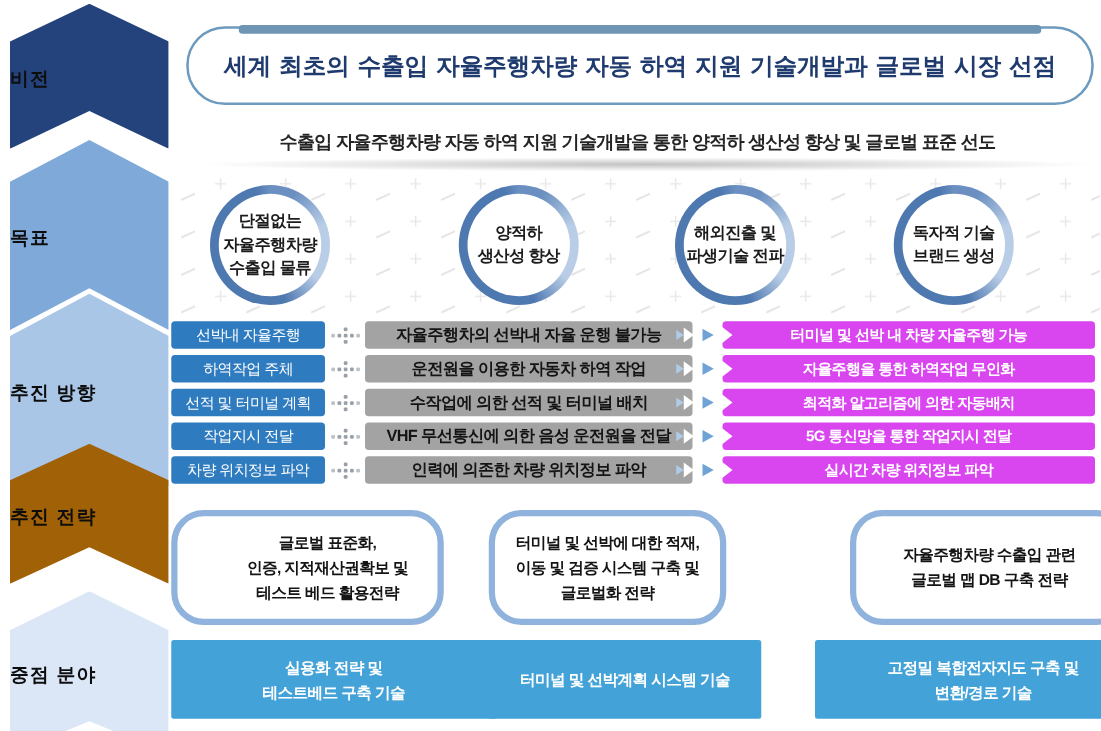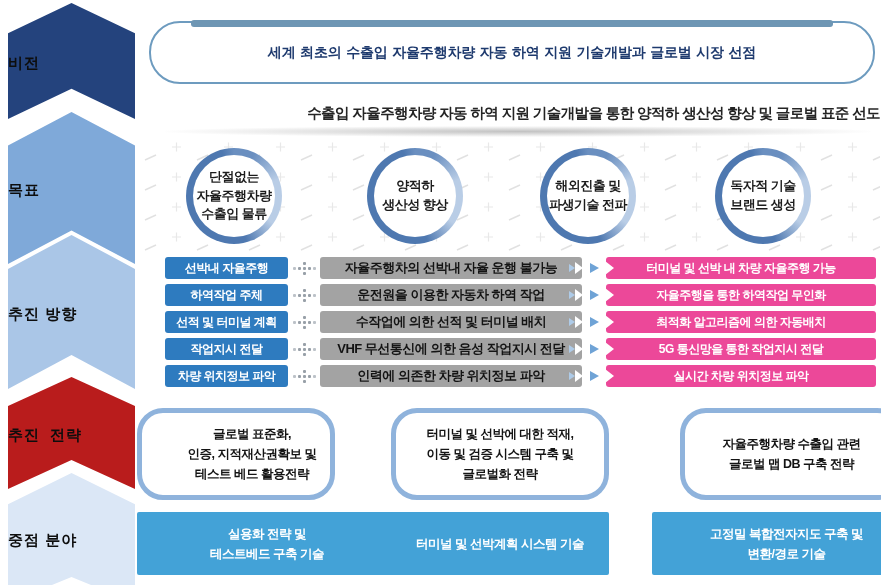--- a/index.html
+++ b/index.html
@@ -6,73 +6,73 @@
   .stage{position:relative;width:881px;height:585px;background:#fff;overflow:hidden;
          font-family:"Liberation Sans",sans-serif;color:#111;}
 
   
   .chev{position:absolute;left:8px;width:127px;display:flex;align-items:center;justify-content:flex-start;}
   .chev .lbl{font-weight:bold;font-size:15px;color:#0d0d0d;letter-spacing:1px;padding-top:4px;}
   .chev-shape{clip-path:polygon(50% 0%,100% 22%,100% 100%,50% 78%,0% 100%,0% 22%);}
   .chev1{top:3px;height:116px;background:#24437d;clip-path:polygon(50% 0%,100% 26%,100% 100%,50% 74%,0% 100%,0% 26%);}
   .chev2{top:112px;height:152px;background:#7fa9d9;}
   .chev3{top:235px;height:154px;background:#aac6e7;}
-  .chev4{top:377px;height:112px;background:#b91c1c;clip-path:polygon(50% 0%,100% 26%,100% 100%,50% 74%,0% 100%,0% 26%);font-family:Liberation Mono, monospace;}
+  .chev4{top:355px;height:112px;background:#a16207;clip-path:polygon(50% 0%,100% 26%,100% 100%,50% 74%,0% 100%,0% 26%);}
   .chev5{top:473px;height:130px;background:#dbe7f6;clip-path:polygon(50% 0%,100% 24%,100% 100%,50% 80%,0% 100%,0% 24%);}
 
   
   .vision-pill{position:absolute;left:149px;top:21px;width:722px;height:59px;background:#fff;
     border:2px solid #6d9bbf;border-radius:31px;display:flex;align-items:center;justify-content:center;}
   .vision-pill::before{content:"";position:absolute;left:40px;right:40px;top:-3px;height:7px;
     background:#6e96b4;border-radius:3px;}
-  .vision-title{font-family:"DejaVu Serif",serif;font-size:14px;font-weight:600;color:#1e3a6e;letter-spacing:-0.2px;}
-
-  
-  .goal{position:absolute;left:140px;top:104px;width:740px;text-align:right;
+  .vision-title{font-family:"DejaVu Serif",serif;font-size:19px;font-weight:600;color:#1e3a6e;letter-spacing:-0.2px;}
+
+  
+  .goal{position:absolute;left:140px;top:104px;width:740px;text-align:center;
     font-size:14.5px;font-weight:bold;color:#242424;letter-spacing:-0.6px;}
   .goal-shadow{position:absolute;left:165px;top:126px;width:706px;height:11px;
     background:radial-gradient(ellipse at center,rgba(110,110,110,.42),rgba(255,255,255,0) 72%);}
 
   
   .texture{position:absolute;left:140px;top:138px;z-index:0;}
   .circle{position:absolute;width:96px;height:96px;border-radius:50%;z-index:1;
     background:conic-gradient(#6a8fc0 0deg 25deg,#b9cde6 70deg 125deg,#4e78b0 165deg 345deg,#6a8fc0 360deg);
     display:flex;align-items:center;justify-content:center;}
   .circle .inner{width:82px;height:82px;border-radius:50%;background:#fff;
     display:flex;align-items:center;justify-content:center;text-align:center;
     font-size:13px;font-weight:bold;color:#1c1c1c;line-height:1.45;letter-spacing:-0.5px;}
-  .c1{left:186px;top:148px;}.c2{left:367px;top:148px;}.c3{left:540px;top:148px;}.c4{left:715px;top:148px;}
+  .c1{left:168px;top:148px;}.c2{left:367px;top:148px;}.c3{left:540px;top:148px;}.c4{left:715px;top:148px;}
 
   
   .rows{position:absolute;left:137px;top:257px;width:739px;display:flex;flex-direction:column;gap:5px;}
   .row{display:flex;align-items:stretch;height:22px;}
-  .row-label{width:123px;background:#2e7bbf;border-radius:3px;color:#fff;font-size:12px;font-weight:bold;
-    display:flex;align-items:center;justify-content:center;letter-spacing:-0.5px;margin-left:28px;}
+  .row-label{width:123px;background:#2e7bbf;border-radius:3px;color:#fff;font-size:12px;font-weight:normal;
+    display:flex;align-items:center;justify-content:center;letter-spacing:-0.5px;}
   .dots-cell{width:32px;display:flex;align-items:center;justify-content:center;}
   .dots{width:3px;height:3px;background:#98a0a8;border-radius:1px;
     box-shadow:-5px 0 #98a0a8,5px 0 #98a0a8,0 -5px #98a0a8,0 5px #98a0a8,-10px 0 #bcc2c8,10px 0 #bcc2c8;}
   .row-current{position:relative;width:262px;background:#a3a3a3;border-radius:3px;color:#141414;
     font-size:13px;font-weight:bold;display:flex;align-items:center;justify-content:center;letter-spacing:-0.5px;}
   .row-current::after{content:"";position:absolute;right:-1px;top:50%;transform:translateY(-50%);
     border-top:6px solid transparent;border-bottom:6px solid transparent;border-left:8px solid #fff;}
   .row-current::before{content:"";position:absolute;right:7px;top:50%;transform:translateY(-50%);
     border-top:4px solid transparent;border-bottom:4px solid transparent;border-left:6px solid #aecbe8;}
   .row-arrow{width:24px;display:flex;align-items:center;justify-content:center;}
   .row-arrow i{display:block;width:0;height:0;border-top:5.5px solid transparent;
     border-bottom:5.5px solid transparent;border-left:9px solid #6fa3d6;}
-  .row-future{position:relative;flex:1;background:#ec4899;border-radius:3px;color:#fff;
+  .row-future{position:relative;flex:1;background:#d946ef;border-radius:3px;color:#fff;
     font-size:12px;font-weight:bold;display:flex;align-items:center;justify-content:center;letter-spacing:-0.5px;}
   .row-future::before{content:"";position:absolute;left:-1px;top:50%;transform:translateY(-50%);
     border-top:7px solid transparent;border-bottom:7px solid transparent;border-left:9px solid #fff;}
 
   
   .strategy{position:absolute;top:408px;height:92px;background:#fff;border:5px solid #8fb3dc;border-radius:26px;
     display:flex;align-items:center;justify-content:center;text-align:center;
     font-size:12.5px;font-weight:bold;color:#141414;line-height:1.6;letter-spacing:-0.5px;box-sizing:border-box;}
-  .s1{left:137px;width:198px;padding-left:32px;}.s2{left:391px;width:218px;}.s3{left:680px;width:223px;}
+  .s1{left:137px;width:218px;padding-left:32px;}.s2{left:391px;width:190px;}.s3{left:680px;width:223px;}
 
   
   .focus{position:absolute;top:512px;height:63px;background:#43a2d7;border-radius:2px;
     display:flex;align-items:center;justify-content:center;text-align:center;
     font-size:12.5px;font-weight:bold;color:#fff;line-height:1.6;letter-spacing:-0.5px;}
   .f1{left:137px;width:260px;}.f2{left:391px;width:218px;}.f3{left:652px;width:223px;padding-left:23px;}
 
   .multiline{white-space:pre-line;}
 </style>
 </head>
@@ -167,21 +167,21 @@
           <i></i>
         </div>
       <div class="row-future">최적화 알고리즘에 의한 자동배치</div>
     </div>
 
     <div class="row">
       <div class="row-label">작업지시 전달</div>
       <div class="dots-cell">
           <span class="dots"></span>
         </div>
-      <div class="row-current">VHF 무선통신에 의한 음성 작업지시 전달</div>
+      <div class="row-current">VHF 무선통신에 의한 음성 운전원을 전달</div>
       <div class="row-arrow">
           <i></i>
         </div>
       <div class="row-future">5G 통신망을 통한 작업지시 전달</div>
     </div>
 
     <div class="row">
       <div class="row-label">차량 위치정보 파악</div>
       <div class="dots-cell">
           <span class="dots"></span>

